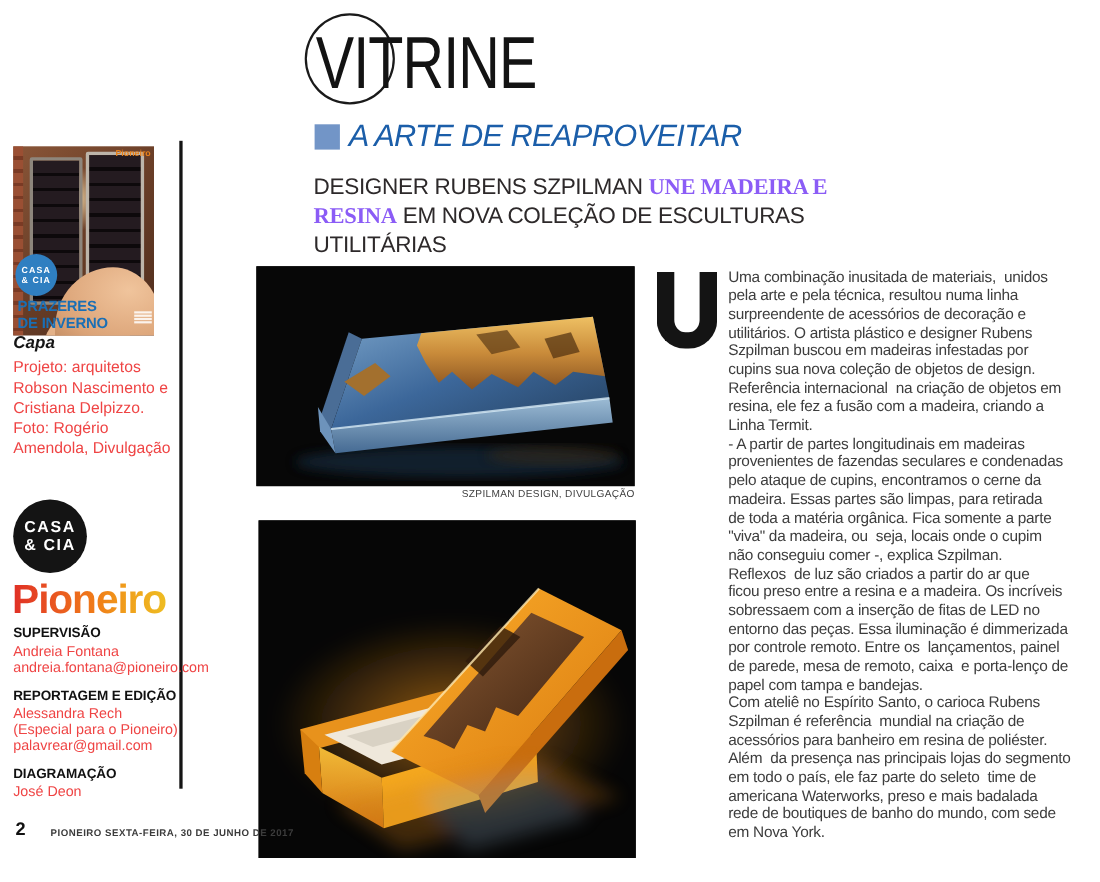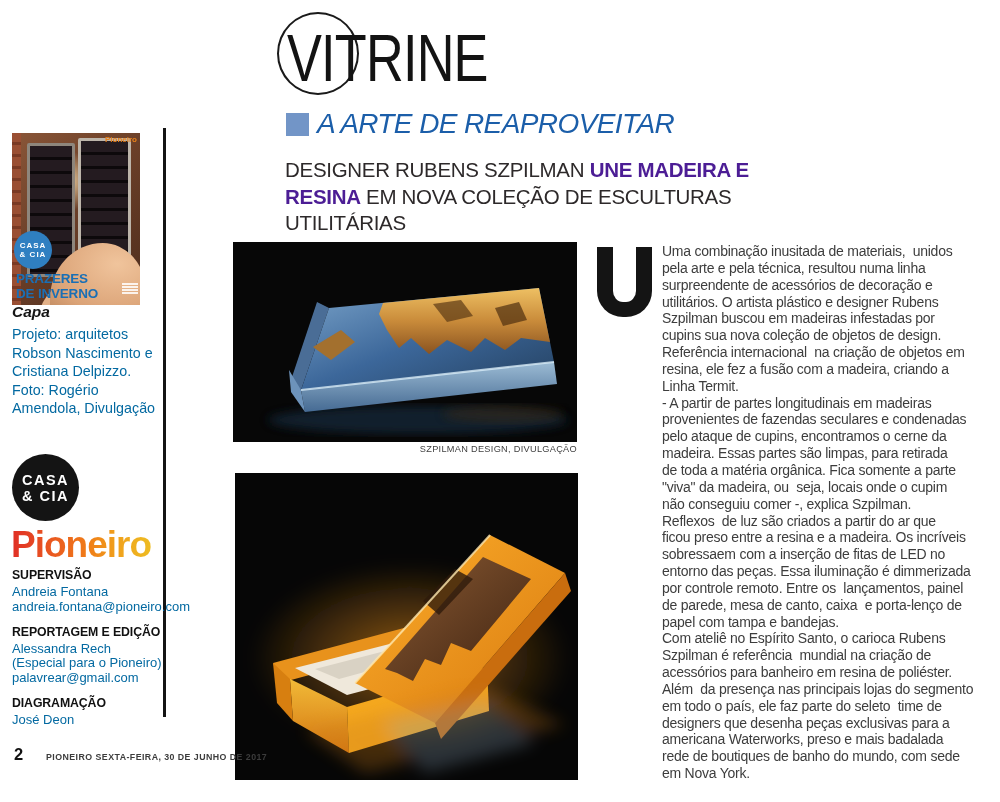--- a/index.html
+++ b/index.html
@@ -9,21 +9,21 @@
   .sr{position:absolute;width:1px;height:1px;overflow:hidden;clip:rect(0 0 0 0);white-space:nowrap;}
 
   
   .circle-mark{left:277px;top:12px;width:78px;height:79px;border:2.5px solid #1a1a1a;border-radius:50%;}
   .section-title{left:287px;top:24px;font-size:67px;line-height:67px;font-weight:400;color:#131313;
     letter-spacing:-1px;transform:scaleX(0.78);transform-origin:left top;white-space:nowrap;}
   .kicker-square{left:286px;top:113px;width:23px;height:23px;background:#7295c7;}
   .kicker{left:317px;top:109px;font-size:28px;line-height:30px;font-style:italic;font-weight:400;
     color:#1b5ea9;letter-spacing:-0.6px;white-space:nowrap;}
   .subhead{left:285px;top:157px;width:520px;font-size:20.5px;line-height:26.5px;color:#2d292a;letter-spacing:-0.3px;}
-  .subhead b{font-weight:700;color:#4c1d95;}
+  .subhead b{font-weight:700;color:#8b5cf6;font-family:Liberation Serif, serif;}
 
   
   .v-rule{left:163px;top:128px;width:3px;height:589px;background:#141414;}
 
   .cover{left:12px;top:133px;width:128px;height:172px;overflow:hidden;
     background:linear-gradient(135deg,#8a5638 0%,#6b3f28 45%,#4e2d1d 100%);}
   .cover .brick{position:absolute;left:0;top:0;width:9px;height:100%;
     background:repeating-linear-gradient(180deg,#9a4f33 0 9px,#7a3a24 9px 12px);}
   .cover .fridge{position:absolute;border-radius:2px;
     background:repeating-linear-gradient(180deg,#241b20 0 11px,#0d090b 11px 14px);}
@@ -40,21 +40,21 @@
     background:#2f7fc1;color:#fff;display:flex;flex-direction:column;align-items:center;justify-content:center;
     font-size:8px;font-weight:700;letter-spacing:1px;line-height:9px;}
   .cover-title{position:absolute;left:4px;bottom:4px;color:#1a6fb5;font-weight:800;font-size:13.5px;
     line-height:15px;letter-spacing:-0.2px;}
   .cover-masthead{position:absolute;right:3px;top:2px;color:#e8801a;font-size:8px;font-weight:700;}
   .cover-fineprint{position:absolute;right:2px;bottom:10px;width:16px;}
   .cover-fineprint i{display:block;height:1.5px;background:rgba(255,255,255,.85);margin-bottom:1.5px;}
 
   .capa{left:12px;top:303px;width:145px;}
   .capa-heading{font-size:15.5px;font-weight:700;font-style:italic;color:#161616;margin-bottom:4px;}
-  .capa .line,.credit-line{font-size:14.3px;line-height:18.6px;color:#0369a1;white-space:pre;}
+  .capa .line,.credit-line{font-size:14.3px;line-height:18.6px;color:#ef4444;white-space:pre;}
 
   .brand-badge{left:12px;top:454px;width:67px;height:67px;border-radius:50%;background:#141414;color:#fff;
     display:flex;flex-direction:column;align-items:center;justify-content:center;
     font-size:14.5px;font-weight:700;letter-spacing:1.5px;line-height:16px;}
   .pioneiro-logo{left:11px;top:524px;font-size:37px;font-weight:700;letter-spacing:-1px;color:#ef7d18;
     background:linear-gradient(90deg,#e02f26 0%,#ea5a20 30%,#f07d18 55%,#f0a01c 75%,#eebc22 100%);
     -webkit-background-clip:text;background-clip:text;-webkit-text-fill-color:transparent;white-space:nowrap;}
   .credits{left:12px;top:568px;width:150px;}
   .credit-group{margin-bottom:10px;}
   .credit-heading{font-size:12.3px;font-weight:700;color:#111;line-height:15px;margin-bottom:2px;letter-spacing:-0.1px;}
@@ -258,28 +258,27 @@
       <div class="article-line">pelo ataque de cupins, encontramos o cerne da</div>
       <div class="article-line">madeira. Essas partes são limpas, para retirada</div>
       <div class="article-line">de toda a matéria orgânica. Fica somente a parte</div>
       <div class="article-line">"viva" da madeira, ou  seja, locais onde o cupim</div>
       <div class="article-line">não conseguiu comer -, explica Szpilman.</div>
       <div class="article-line">Reflexos  de luz são criados a partir do ar que</div>
       <div class="article-line">ficou preso entre a resina e a madeira. Os incríveis</div>
       <div class="article-line">sobressaem com a inserção de fitas de LED no</div>
       <div class="article-line">entorno das peças. Essa iluminação é dimmerizada</div>
       <div class="article-line">por controle remoto. Entre os  lançamentos, painel</div>
-      <div class="article-line">de parede, mesa de canto, caixa  e porta-lenço de</div>
+      <div class="article-line">de parede, mesa de remoto, caixa  e porta-lenço de</div>
       <div class="article-line">papel com tampa e bandejas.</div>
       <div class="article-line">Com ateliê no Espírito Santo, o carioca Rubens</div>
       <div class="article-line">Szpilman é referência  mundial na criação de</div>
       <div class="article-line">acessórios para banheiro em resina de poliéster.</div>
       <div class="article-line">Além  da presença nas principais lojas do segmento</div>
       <div class="article-line">em todo o país, ele faz parte do seleto  time de</div>
-      <div class="article-line">designers que desenha peças exclusivas para a</div>
       <div class="article-line">americana Waterworks, preso e mais badalada</div>
       <div class="article-line">rede de boutiques de banho do mundo, com sede</div>
       <div class="article-line">em Nova York.</div>
     </div>
 
   <div class="abs page-number">2</div>
   <div class="abs edition-line">PIONEIRO SEXTA-FEIRA, 30 DE JUNHO DE 2017</div>
 
 </div>
 

